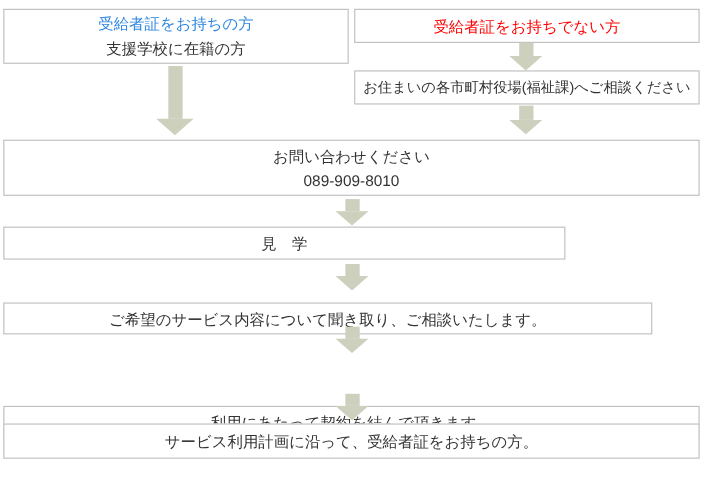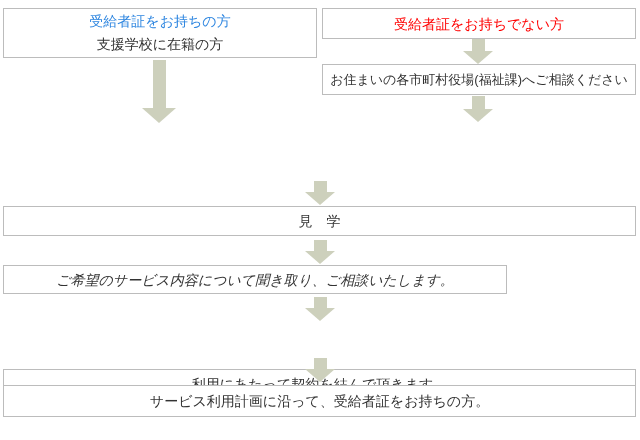--- a/index.html
+++ b/index.html
@@ -26,22 +26,22 @@
     align-items: center;
     justify-content: center;
     text-align: center;
     white-space: nowrap;
     line-height: 22px;
   }
   .b-left   { left: 3px;   top: 8px;   width: 314px; height: 50px; line-height: 23px; }
   .b-right1 { left: 322px; top: 8px;   width: 314px; height: 31px; }
   .b-right2 { left: 322px; top: 64px;  width: 314px; height: 31px; font-size: 13px; }
   .b-w1 { left: 3px; top: 127px; width: 633px; height: 51px; }
-  .b-w2 { left: 3px; top: 206px; width: 633px; height: 30px; }
-  .b-w3 { left: 3px; top: 265px; width: 504px; height: 29px; font-style: italic; }
+  .b-w2 { left: 3px; top: 206px; width: 511px; height: 30px; }
+  .b-w3 { left: 3px; top: 275px; width: 590px; height: 29px; }
   .b-w4 { left: 3px; top: 325px; width: 633px; height: 30px; margin-top: 44px; }
   .b-w5 { left: 3px; top: 385px; width: 633px; height: 32px; }
   .heading-blue { color: var(--blue-heading, #2e86e0); }
   .heading-red  { color: var(--red-heading, #ff0000); }
 
   .arrow {
     position: absolute;
     transform: translateX(-50%);
     display: flex;
     flex-direction: column;
@@ -94,20 +94,24 @@
   <div class="arrow small a-r2">
     <div class="arrow-shaft"></div>
     <div class="arrow-head"></div>
   </div>
 
   <div class="arrow tall a-left">
     <div class="arrow-shaft"></div>
     <div class="arrow-head"></div>
   </div>
 
+  <div class="box b-w1">
+    <div>お問い合わせください</div>
+    <div>089-909-8010</div>
+  </div>
 
   <div class="arrow small a-m1">
     <div class="arrow-shaft"></div>
     <div class="arrow-head"></div>
   </div>
 
   <div class="box b-w2">
     <div>見　学</div>
   </div>
 

